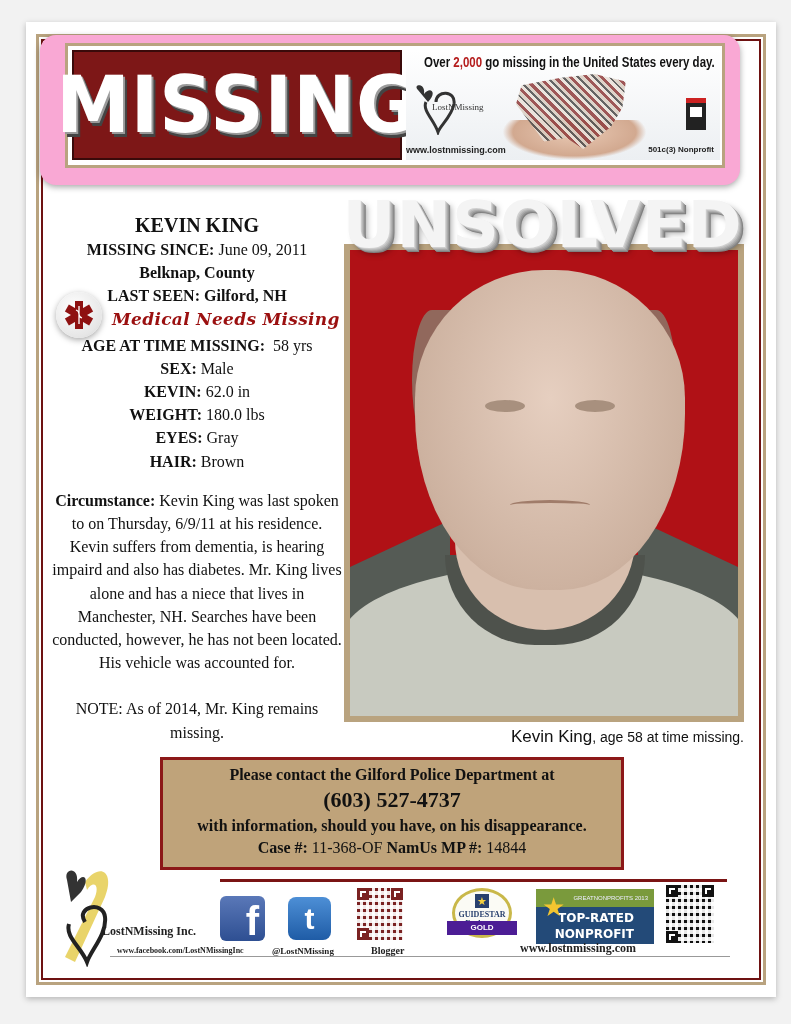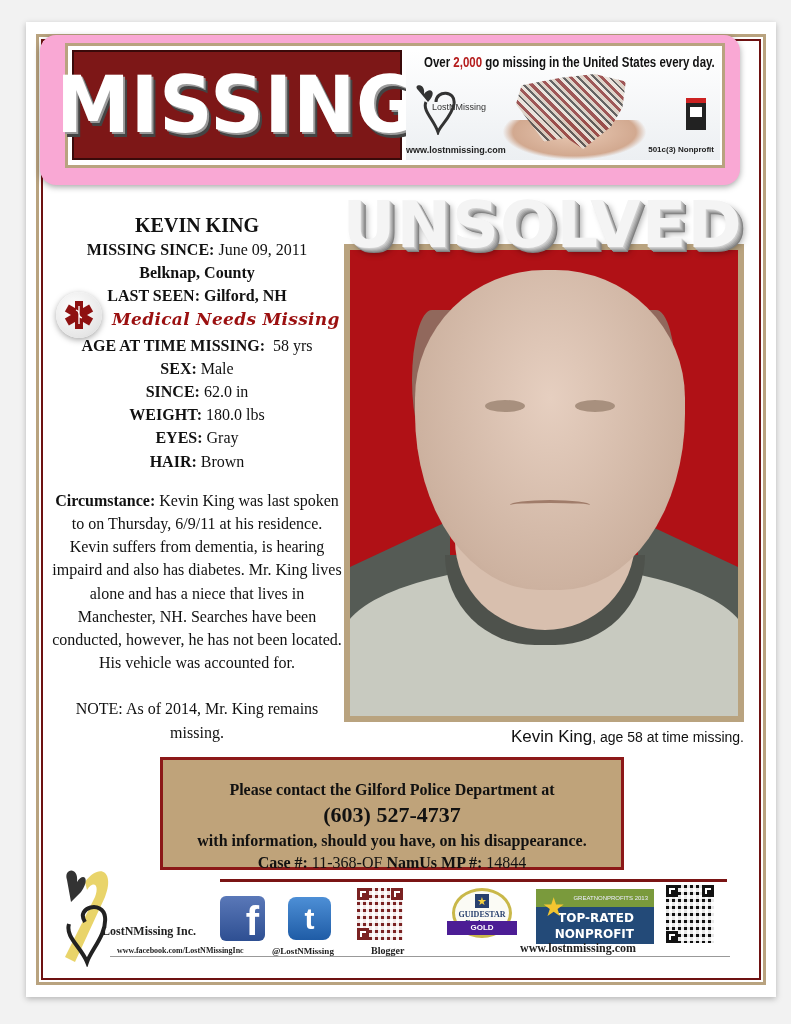--- a/index.html
+++ b/index.html
@@ -21,21 +21,21 @@
     text-shadow: 2px 2px 0 #9a9a9a, 4px 4px 0 #444; transform: scaleY(1.05); }
   .ad { position: absolute; left: 338px; top: 4px; width: 314px; height: 110px; background: linear-gradient(#fff, #eceff2); overflow: hidden; }
   .ad-headline { position: absolute; left: 18px; top: 4px; font-family: "Liberation Sans", sans-serif; font-weight: 700; font-size: 14px;
     color: #111; transform: scaleX(0.82); transform-origin: left; white-space: nowrap; }
   .ad-headline .num { color: #b51d1d; }
   .ad-map { position: absolute; left: 110px; top: 24px; width: 112px; height: 75px;
     background: repeating-linear-gradient(45deg, #8f3b3b 0 3px, #e8e0d8 3px 6px, #4b4b4b 6px 8px, #d9cdc1 8px 11px);
     clip-path: polygon(5% 15%, 40% 5%, 70% 0%, 98% 10%, 95% 45%, 85% 70%, 60% 100%, 45% 85%, 25% 90%, 10% 60%, 0% 40%); opacity: .85; }
   .ad-hands { position: absolute; left: 96px; top: 70px; width: 145px; height: 40px; background: radial-gradient(ellipse at 50% 30%, #e9c9b4, #d2a990 60%, transparent 70%); }
   .ad-logo { position: absolute; left: 2px; top: 30px; width: 80px; height: 55px; }
-  .ad-logo-text { position: absolute; left: 26px; top: 52px; font-size: 9px; color: #333; font-family: Liberation Sans, sans-serif; }
+  .ad-logo-text { position: absolute; left: 26px; top: 52px; font-size: 9px; color: #333; font-family: Liberation Serif, serif; }
   .ad-url { position: absolute; left: 0px; top: 95px; font-family: "Liberation Sans", sans-serif; font-weight: 700; font-size: 9px; color:#222; }
   .ad-np { position: absolute; right: 6px; top: 95px; font-family: "Liberation Sans", sans-serif; font-weight: 700; font-size: 8px; color:#222; }
   .ad-badge { position: absolute; right: 14px; top: 48px; width: 20px; height: 32px; background: #222; border-top: 5px solid #c22; }
   .ad-badge::after { content:""; position:absolute; left:4px; top:4px; width:12px; height:10px; background:#fff; }
 
   
   .unsolved { position: absolute; left: 330px; top: 188px; width: 425px; text-align: center;
     font-family: "DejaVu Sans", sans-serif; font-weight: 900; font-size: 64px; color: #f4f4f4; letter-spacing: 1px;
     text-shadow: 1px 1px 0 #cfcfcf, 2px 2px 0 #bdbdbd, 3px 3px 0 #a9a9a9, 4px 4px 0 #959595, 5px 5px 0 #808080, 6px 6px 6px rgba(0,0,0,.35);
     transform: scaleX(1.02); z-index: 5; }
@@ -67,21 +67,21 @@
   .hair-r { position: absolute; right: 62px; top: 60px; width: 40px; height: 140px; background: #8a7e6e; border-radius: 0 50% 50% 0; opacity:.8; }
   .eye { position: absolute; top: 150px; width: 40px; height: 12px; border-radius: 50%; background: #a8907e; }
   .eye.l { left: 135px; } .eye.r { left: 225px; }
   .mouth { position: absolute; left: 160px; top: 250px; width: 80px; height: 10px; border-top: 3px solid #a07c6a; border-radius: 50% 50% 0 0; }
   .caption { position: absolute; left: 340px; top: 727px; width: 404px; text-align: right; font-family: "Liberation Sans", sans-serif; font-size: 14px; color:#111; }
   .caption .cn { font-size: 17px; }
 
   
   .contact { position: absolute; left: 160px; top: 757px; width: 464px; height: 113px; background: #bfa37a; border: 3px solid #8c1818;
     text-align: center; font-weight: 700; }
-  .contact .l1 { font-size: 16px; margin-top: 19px; line-height: 21px; }
+  .contact .l1 { font-size: 16px; margin-top: 4px; line-height: 21px; }
   .contact .phone { font-size: 22px; line-height: 30px; }
   .contact .l3 { font-size: 16px; line-height: 22px; }
   .contact .l4 { font-size: 16px; line-height: 22px; }
   .contact .l4 span.v { font-weight: 400; }
 
   
   .footer-line { position: absolute; left: 220px; top: 879px; width: 507px; height: 3px; background: #7a1414; }
   .footer-line2 { position: absolute; left: 110px; top: 956px; width: 620px; height: 1px; background: #999; }
   .lnm-logo { position: absolute; left: 55px; top: 862px; width: 80px; height: 105px; }
   .lnm-name { position: absolute; left: 102px; top: 924px; font-size: 12px; font-weight: 700; color: #222; }
@@ -154,21 +154,21 @@
           <rect x="-4" y="-14" width="8" height="28" transform="rotate(60)"></rect>
           <rect x="-4" y="-14" width="8" height="28" transform="rotate(-60)"></rect>
         </g>
         <path d="M15 6 L15 24 M12 10 C18 12, 12 16, 18 18" stroke="#fff" stroke-width="1.3" fill="none"></path>
       </svg>
     </div>
     <span class="med-text">Medical Needs Missing</span>
   </div>
   <div><b>AGE AT TIME MISSING:</b>&nbsp; <span>58 yrs</span></div>
   <div><b>SEX:</b> <span>Male</span></div>
-  <div><b>SINCE:</b> <span>62.0 in</span></div>
+  <div><b>KEVIN:</b> <span>62.0 in</span></div>
   <div><b>WEIGHT:</b> <span>180.0 lbs</span></div>
   <div><b>EYES:</b> <span>Gray</span></div>
   <div><b>HAIR:</b> <span>Brown</span></div>
   <div class="circ"><b>Circumstance:</b> <span>Kevin King was last spoken to on Thursday, 6/9/11 at his residence.  Kevin suffers from dementia, is hearing impaird and also has diabetes. Mr. King lives alone and has a niece that lives in Manchester, NH. Searches have been conducted, however, he has not been located. His vehicle was accounted for.</span></div>
   <div class="note">NOTE:  As of 2014, Mr. King remains missing.</div>
 </div>
 
 <div class="photo">
   <div class="photo-inner">
     <div class="raglan-l"></div>

